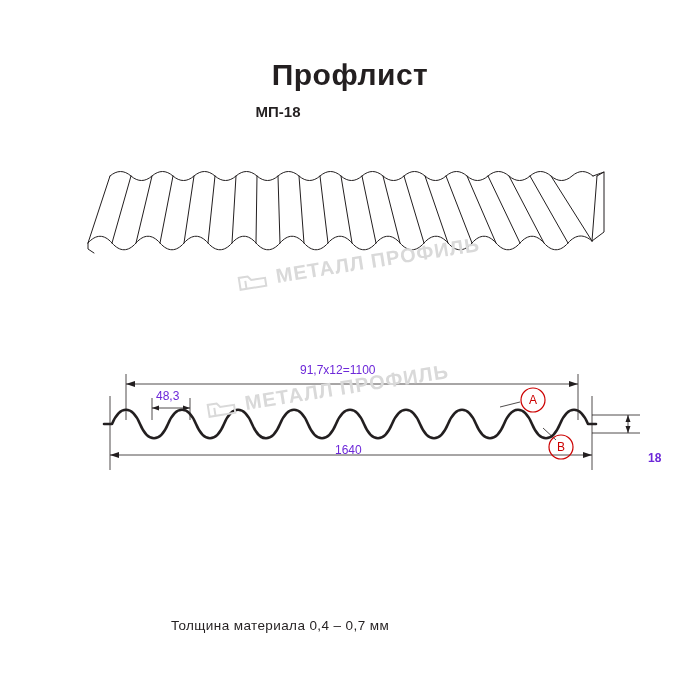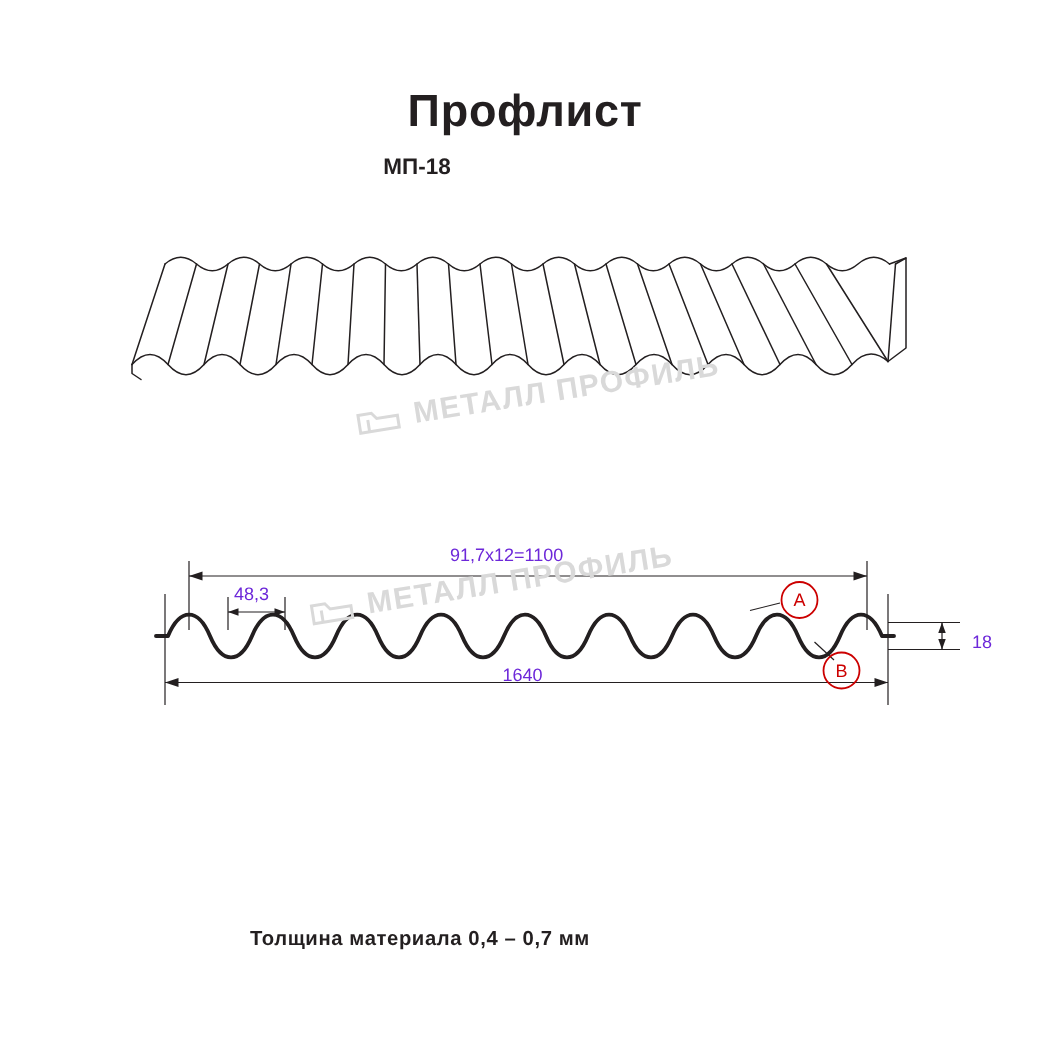--- a/index.html
+++ b/index.html
@@ -42,21 +42,21 @@
     font-weight: bold;
     color: #231f20;
   }
   .footer {
     position: absolute;
     top: 618px;
     left: 0;
     width: 560px;
     text-align: center;
     font-size: 13.5px;
-    font-weight: bold;
+    font-weight: normal;
     letter-spacing: 0.4px;
     color: #231f20;
   }
   .svg-layer {
     position: absolute;
     top: 0;
     left: 0;
   }
   .wm {
     position: absolute;
@@ -250,21 +250,21 @@
                C512,405 524,405 532,424
                C540,443 552,443 560,424
                C568,405 580,405 588,424
                L596,424"></path>
     </g>
   </svg>
 
   <div class="dim-text" style="top:363px; left:300px;">91,7х12=1100</div>
   <div class="dim-text" style="top:389px; left:156px;">48,3</div>
   <div class="dim-text" style="top:443px; left:335px;">1640</div>
-  <div class="dim-text" style="top:421px; left:648px;">18</div>
+  <div class="dim-text" style="top:451px; left:648px;font-weight:bold;">18</div>
 
   <div class="callout-letter" style="top:393px; left:529px;">A</div>
   <div class="callout-letter" style="top:440px; left:557px;">B</div>
 
   <div class="wm wm2">
     <svg class="wm-logo" width="32" height="22" viewBox="0 0 32 22">
       <path d="M2,17 L2,5 L11,5 L14,9 L28,9 L28,17 Z" fill="none" stroke="#d9d9d9" stroke-width="2"></path>
       <path d="M8,9 L8,17" fill="none" stroke="#d9d9d9" stroke-width="2"></path>
     </svg><span>МЕТАЛЛ ПРОФИЛЬ</span>
   </div>

